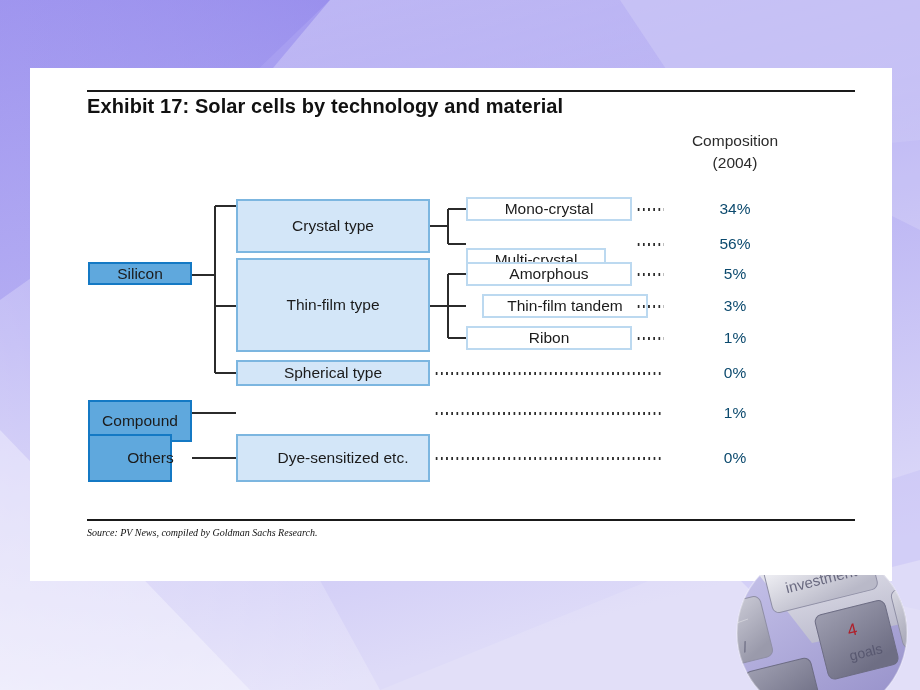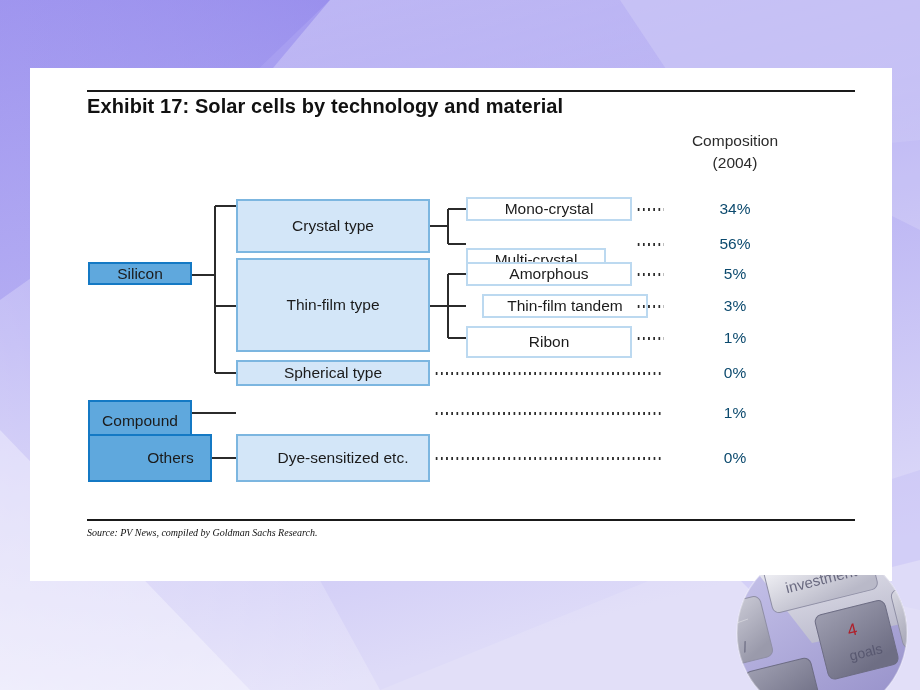--- a/index.html
+++ b/index.html
@@ -156,21 +156,21 @@
         <line x1="162" y1="390" x2="206" y2="390"></line>
       </g>
     </svg>
 
     <div class="node lvl1" style="left:58px;  top:194px; width:104px; height:23px;">
       <span>Silicon</span>
     </div>
     <div class="node lvl1" style="left:58px;  top:332px; width:104px; height:42px;">
       <span>Compound</span>
     </div>
-    <div class="node lvl1" style="left:58px;  top:366px; width:124px; height:48px;padding-left:41px;">
+    <div class="node lvl1" style="left:58px;  top:366px; width:84px; height:48px;padding-left:41px;">
       <span>Others</span>
     </div>
 
     <div class="node lvl2" style="left:206px; top:131px; width:194px; height:54px;">
       <span>Crystal type</span>
     </div>
     <div class="node lvl2" style="left:206px; top:190px; width:194px; height:94px;">
       <span>Thin-film type</span>
     </div>
     <div class="node lvl2" style="left:206px; top:292px; width:194px; height:26px;">
@@ -185,21 +185,21 @@
     </div>
     <div class="node lvl3" style="left:436px; top:180px; width:140px; height:24px;">
       <span>Multi-crystal</span>
     </div>
     <div class="node lvl3" style="left:436px; top:194px; width:166px; height:24px;">
       <span>Amorphous</span>
     </div>
     <div class="node lvl3" style="left:436px; top:226px; width:166px; height:24px;margin-left:16px;">
       <span>Thin-film tandem</span>
     </div>
-    <div class="node lvl3" style="left:436px; top:258px; width:166px; height:32px;">
+    <div class="node lvl3" style="left:436px; top:258px; width:166px; height:24px;">
       <span>Ribon</span>
     </div>
 
     <div class="dots" style="left:606px; top:140px; width:28px;"></div>
     <div class="dots" style="left:606px; top:175px; width:28px;"></div>
     <div class="dots" style="left:606px; top:205px; width:28px;"></div>
     <div class="dots" style="left:606px; top:237px; width:28px;"></div>
     <div class="dots" style="left:606px; top:269px; width:28px;"></div>
     <div class="dots" style="left:404px; top:304px; width:230px;"></div>
     <div class="dots" style="left:404px; top:344px; width:230px;"></div>

